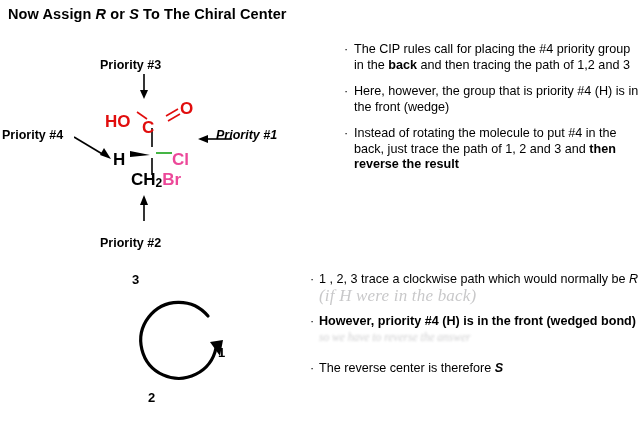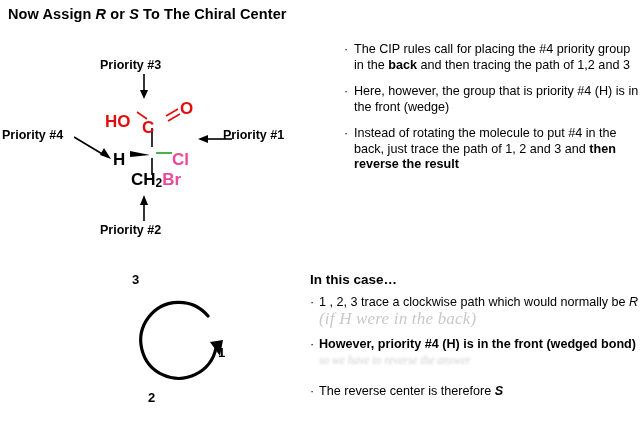--- a/index.html
+++ b/index.html
@@ -42,22 +42,22 @@
   }
 
   .prio-label {
     font-size: 12.5px;
     font-weight: bold;
     white-space: nowrap;
   }
 
   #prio3-label { left: 100px; top: 18px; }
   #prio4-label { left: 2px;   top: 88px; }
-  #prio1-label { left: 223px; top: 88px; }
-  #prio2-label { left: 100px; top: 183px; }
+  #prio1-label { left: 216px; top: 88px; font-style: italic; }
+  #prio2-label { left: 100px; top: 196px; }
 
   
   .arrow-svg { position: absolute; }
 
   
   .struct {
     position: absolute;
     font-family: "Liberation Sans", sans-serif;
     font-weight: bold;
     font-size: 16px;
@@ -241,21 +241,20 @@
     <div class="num-label" id="num1">1</div>
     <div class="num-label" id="num2">2</div>
 
     <svg class="arrow-svg" style="left:14px; top:18px;" width="110" height="110" viewBox="0 0 110 110">
       <path d="M 84 26 A 38 38 0 1 0 92 58" fill="none" stroke="#000" stroke-width="3.2" stroke-linecap="round"></path>
       <polygon points="96,66 86,52 99,50" fill="#000"></polygon>
     </svg>
   </div>
 
   <div class="abs" id="case-area">
-    <div id="case-title">In this case…</div>
 
     <div class="case-row">
       <div class="bullet-dot">·</div>
       <div class="bullet-text">
         <span>1 , 2, 3 trace a clockwise path which would normally be </span><span class="ital">R</span><span> </span><span class="smudge">(if H were in the back)</span>
       </div>
     </div>
 
     <div class="case-row">
       <div class="bullet-dot">·</div>

